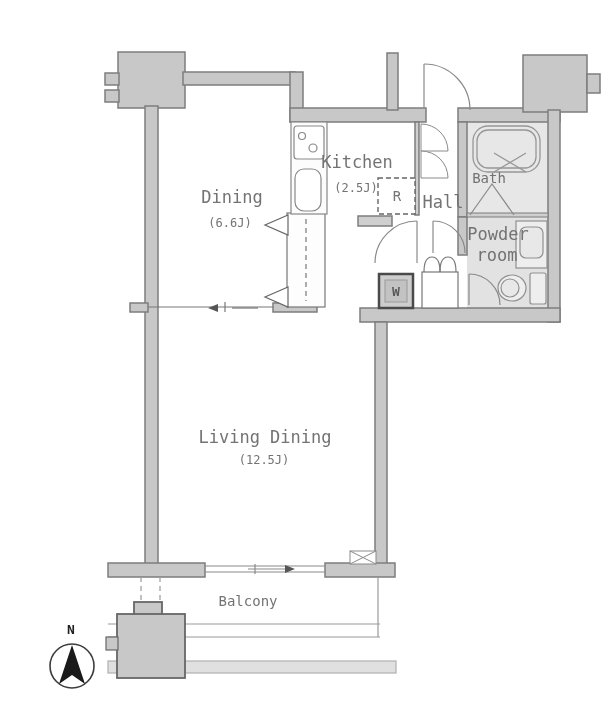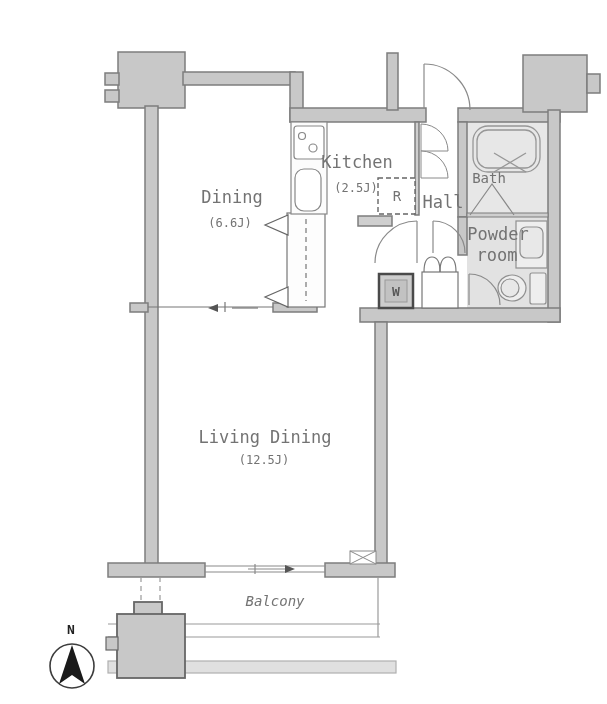--- a/index.html
+++ b/index.html
@@ -197,20 +197,20 @@
 
 <div class="lbl room-big" style="left:443px;top:202px;">Hall</div>
 <div class="lbl room-mid" style="left:489px;top:178px;">Bath</div>
 
 <div class="lbl room-sm" style="left:498px;top:234px;">Powder</div>
 <div class="lbl room-sm" style="left:497px;top:247px;margin-top:8px;">room</div>
 
 <div class="lbl room-big" style="left:265px;top:437px;">Living Dining</div>
 <div class="lbl room-size" style="left:264px;top:460px;">(12.5J)</div>
 
-<div class="lbl room-mid" style="left:275px;top:601px;font-style:italic;">Balcony</div>
+<div class="lbl room-mid" style="left:248px;top:601px;">Balcony</div>
 
 <div class="lbl appl" style="left:397px;top:196px;">R</div>
 <div class="lbl w-letter" style="left:396px;top:291px;">W</div>
 
 <div class="lbl n-letter" style="left:71px;top:629px;">N</div>
 
 </div>
 
 </body></html>

